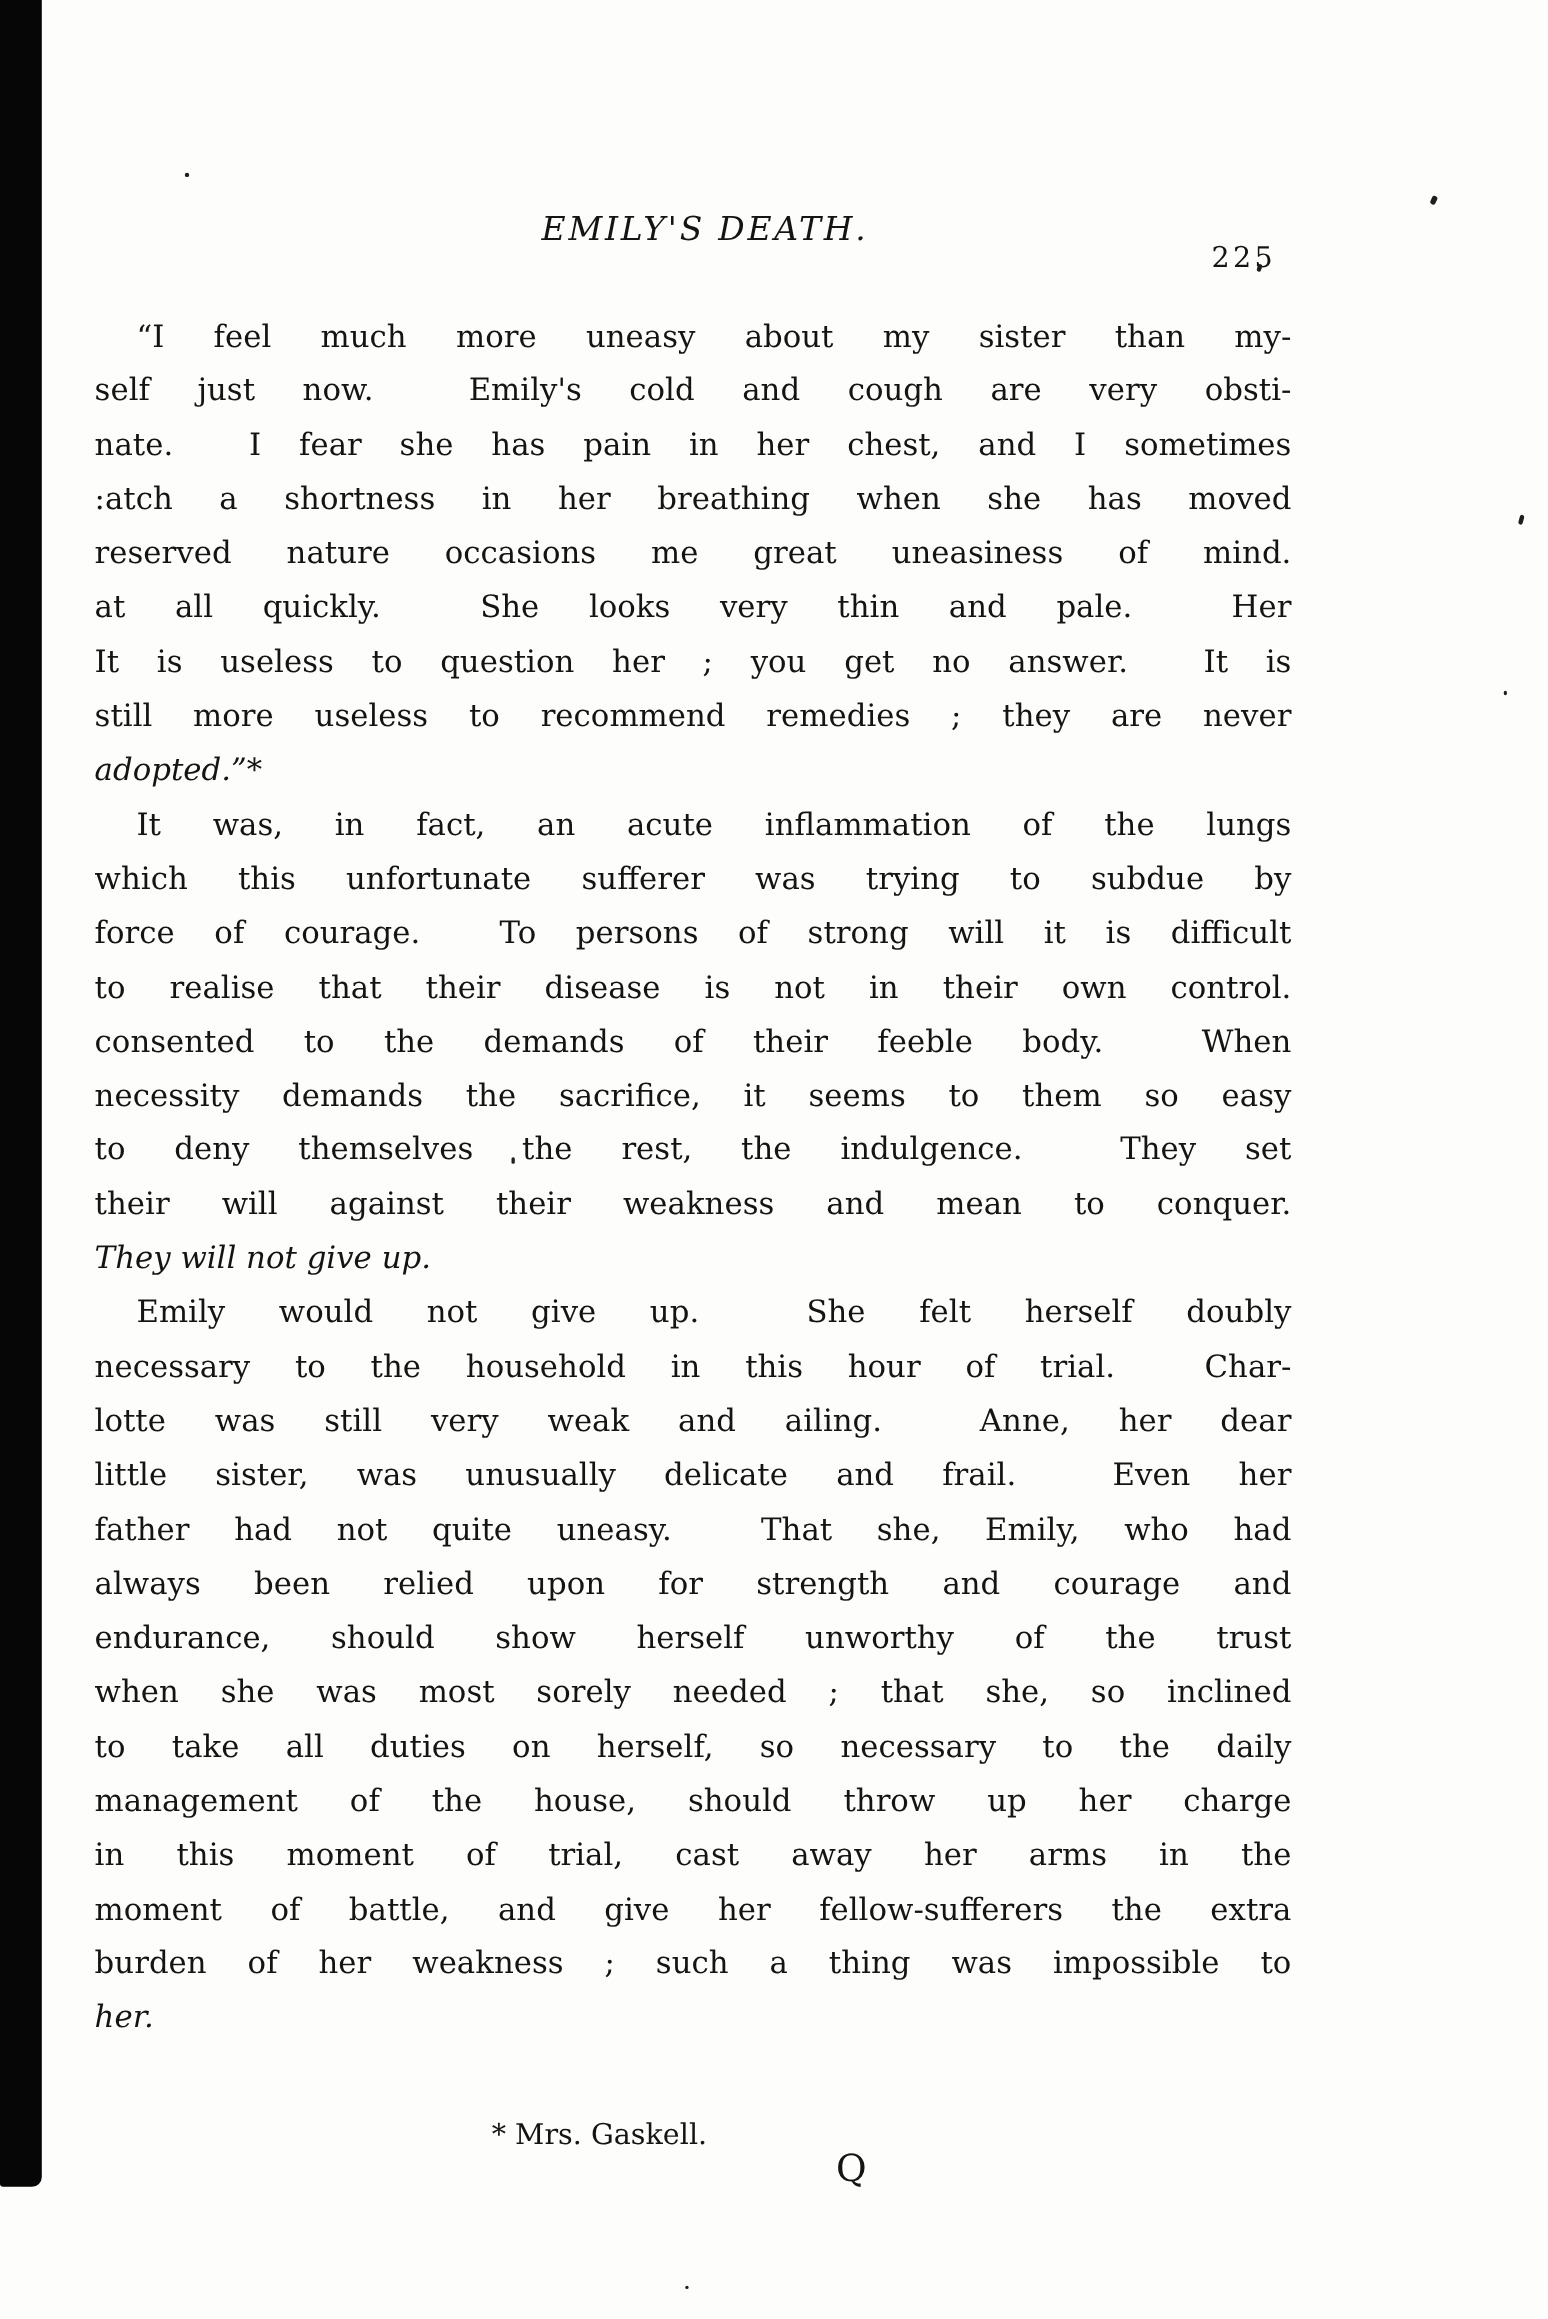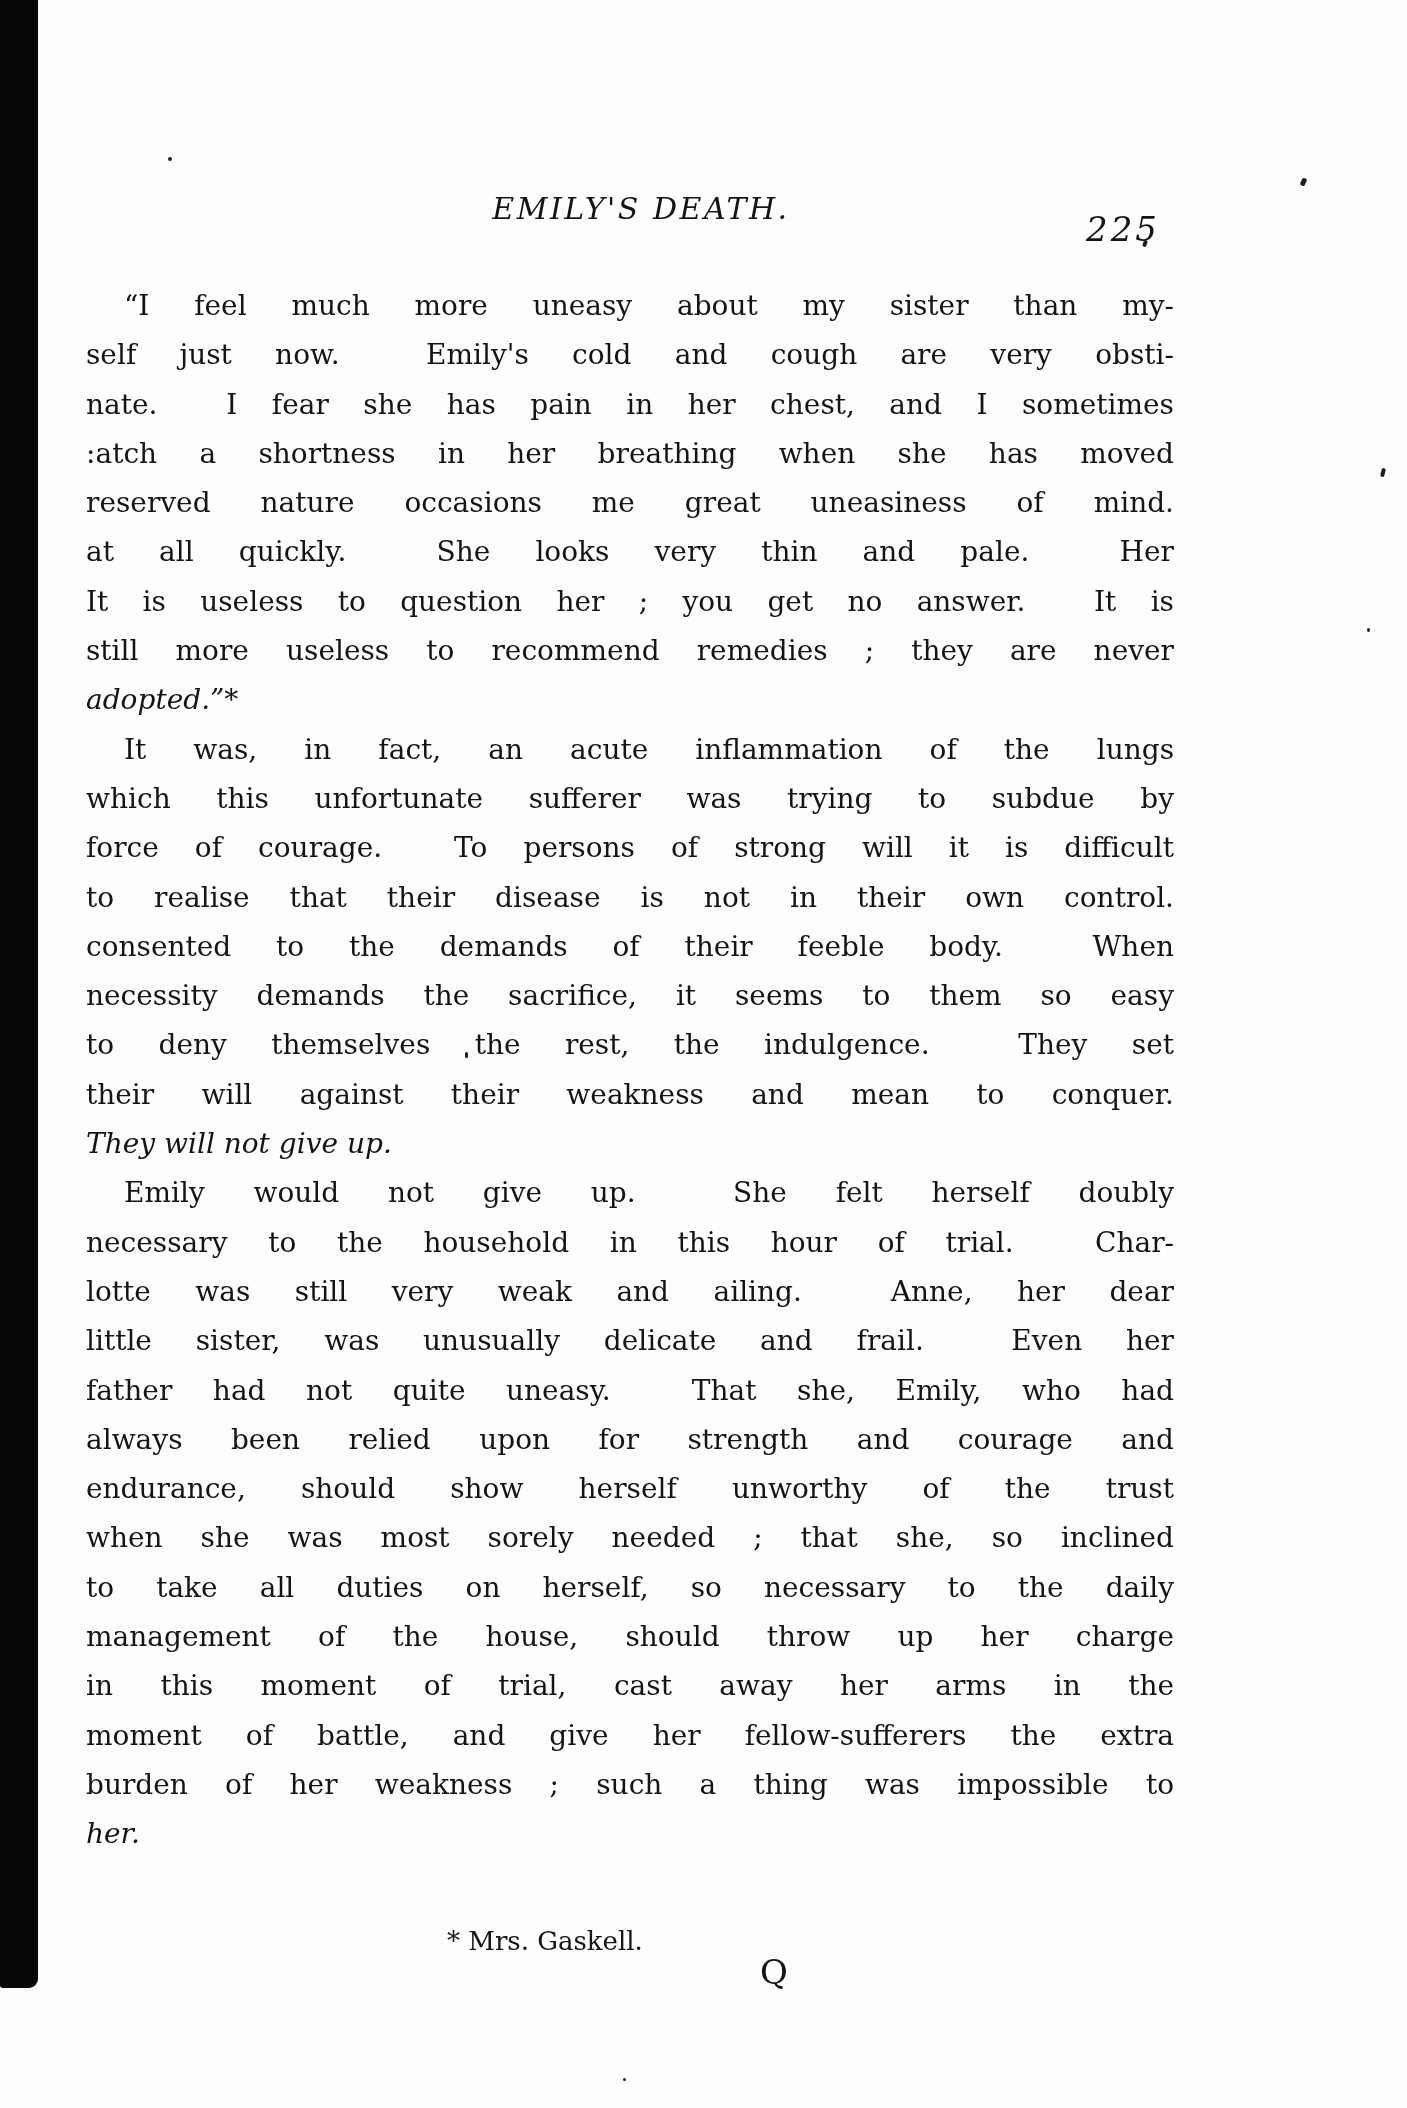--- a/index.html
+++ b/index.html
@@ -24,24 +24,23 @@
   }
   .running-head {
     position: absolute; left: 97px; top: 191px; width: 1088px;
     text-align: center;
     font-style: italic;
     font-size: 30px;
     letter-spacing: 2.5px;
     white-space: pre;
   }
   .folio {
-    position: absolute; top: 209px; right: 247px;
-    font-size: 34px;
+    position: absolute; top: 220px; right: 247px;
+    font-size: 26px;
     letter-spacing: 3px;
-    font-style: italic;
   }
   .textblock {
     position: absolute; left: 86px; top: 281px; width: 1088px;
     font-size: 28px;
     line-height: 49.3px;
   }
   .line {
     height: 49.3px;
     white-space: pre-wrap;
     text-align: justify;

